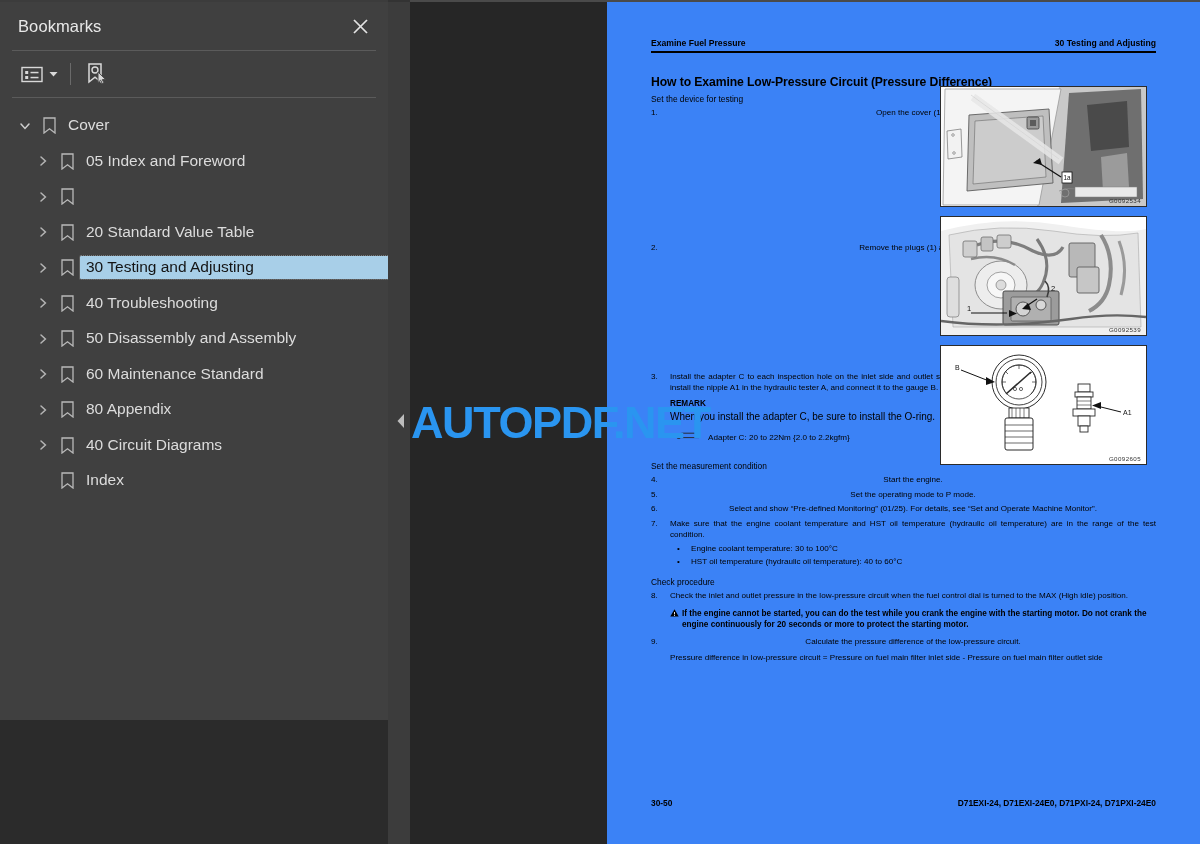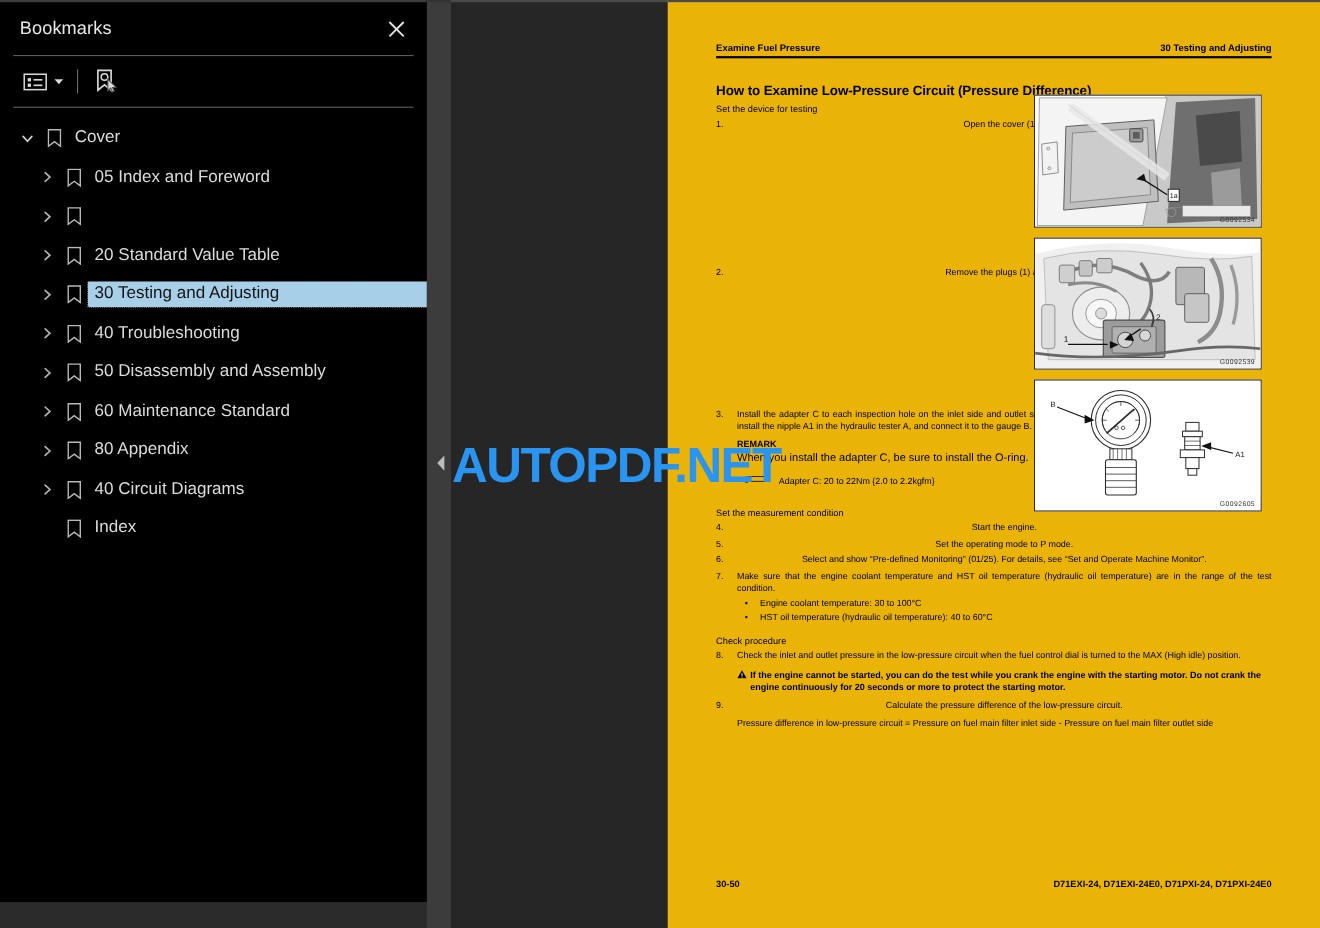--- a/index.html
+++ b/index.html
@@ -6,22 +6,22 @@
   html, body {
     width: 1200px; height: 844px;
     background: #2b2b2b;
     font-family: "Liberation Sans", sans-serif;
     overflow: hidden;
   }
   .app { position: relative; width: 1200px; height: 844px; display: flex; }
 
   
   .sidebar {
-    width: 388px; height: 820px;
-    background: #000000;
+    width: 388px; height: 720px;
+    background: #404040;
     color: #e6e6e6;
     display: flex; flex-direction: column;
     position: relative;
     border-top: 2px solid #3c3c3c;
   }
   .sidebar-header {
     height: 48px; min-height: 48px;
     display: flex; align-items: center;
     padding: 0 14px 0 18px;
     position: relative;
@@ -106,21 +106,21 @@
     position: absolute;
     left: -16px; top: 406px;
     width: 14px; height: 26px;
     display: flex; align-items: center; justify-content: center;
   }
 
   
   .page {
     position: relative;
     width: 593px; height: 844px;
-    background: #eab308;
+    background: #3b82f6;
     border-top: 2px solid #4a4a4a;
     overflow: hidden;
   }
   .page-inner {
     position: absolute;
     left: 44px; top: 36px;
     width: 505px;
     color: #000;
   }
   .doc-header {

